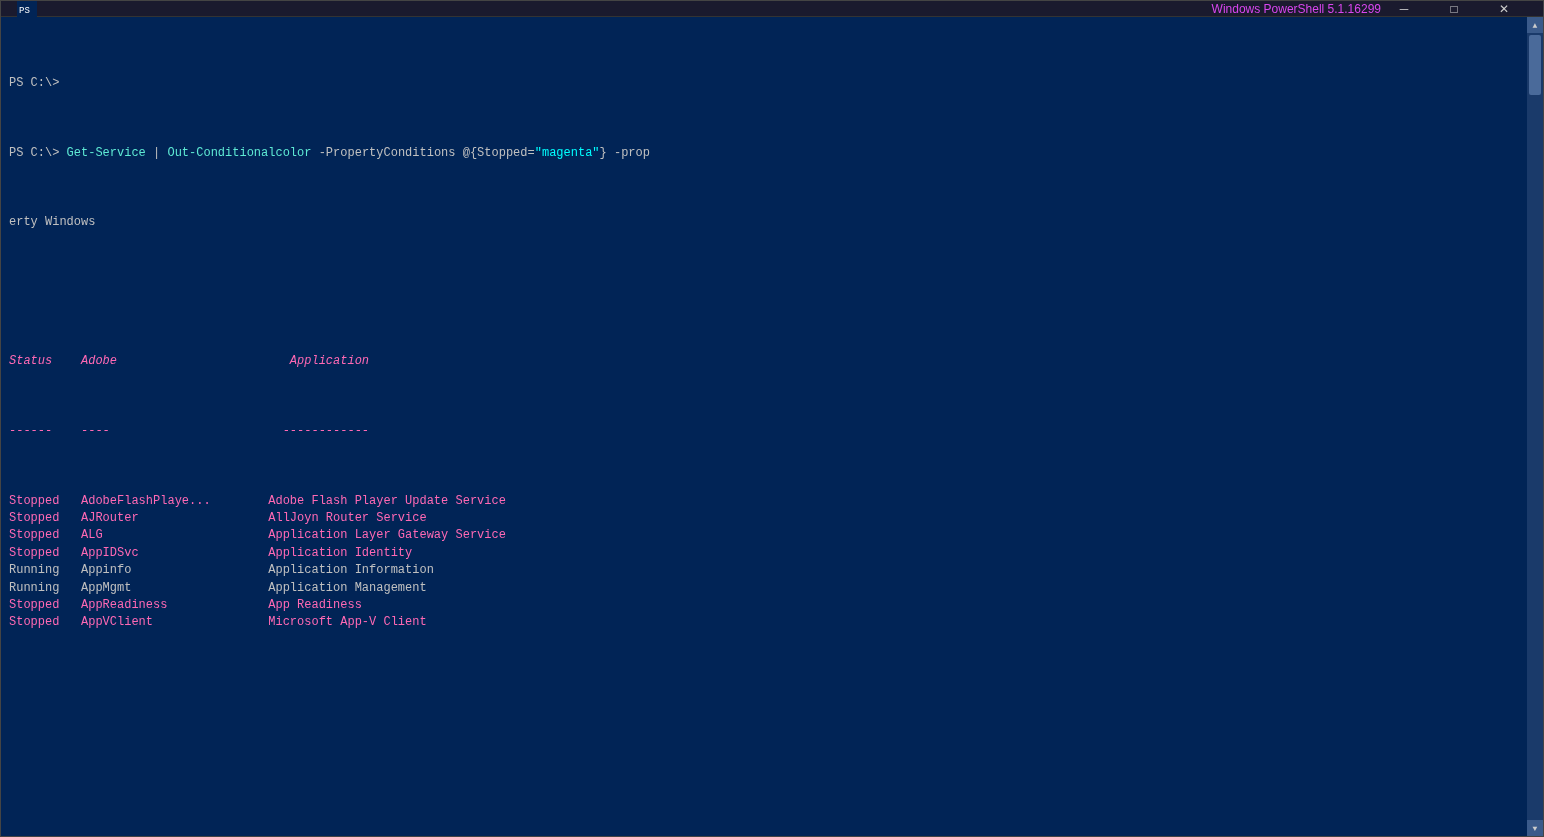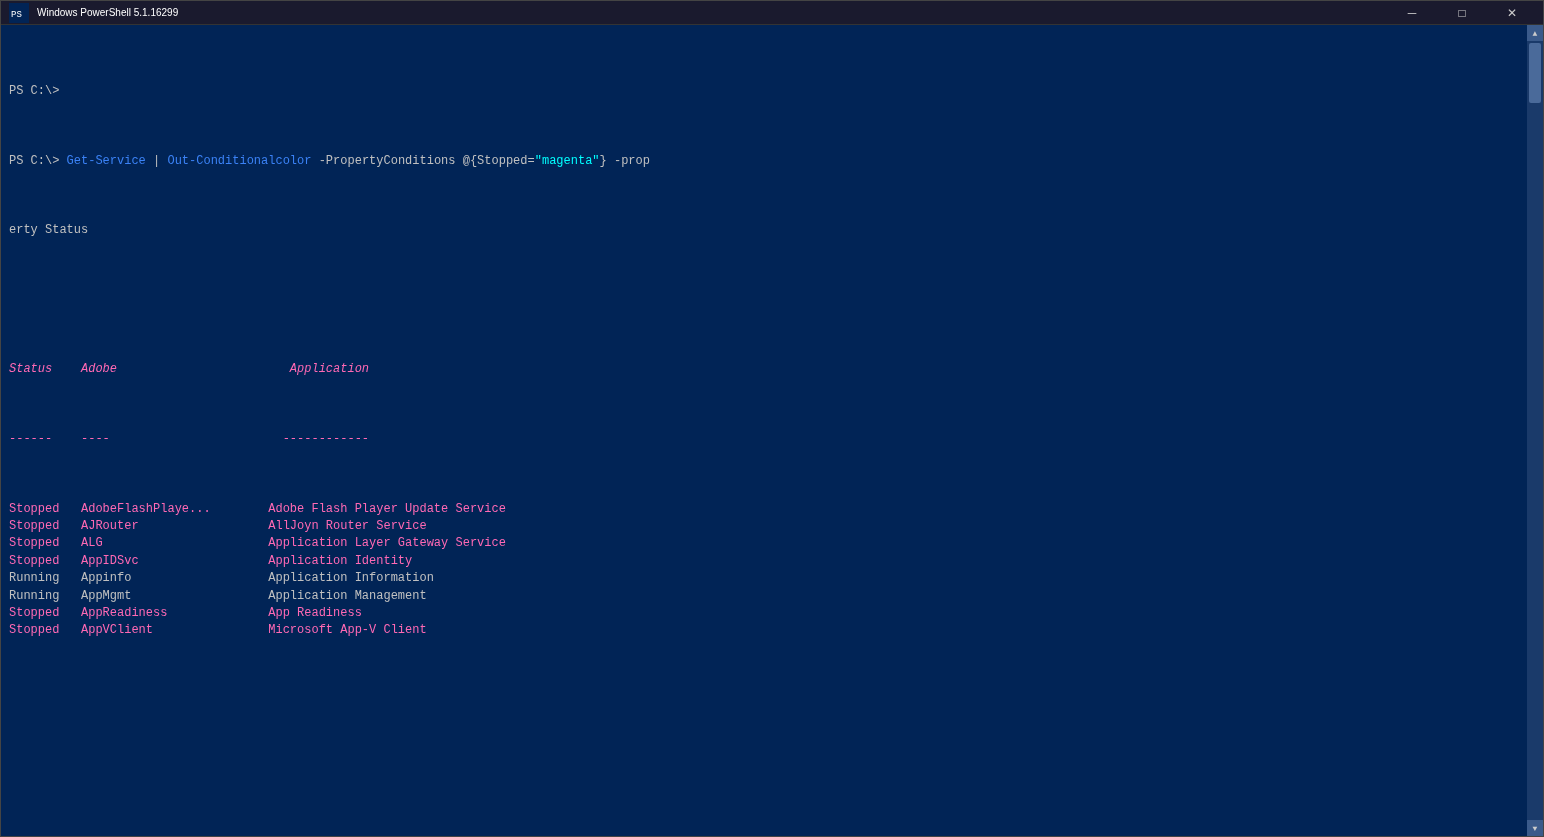--- a/index.html
+++ b/index.html
@@ -11,38 +11,39 @@
       display: flex;
       flex-direction: column;
       border: 1px solid #444;
       overflow: hidden;
     }
 
     .titlebar {
       background: #1a1a2e;
       display: flex;
       align-items: center;
-      padding: 0 8px;
-      height: 24px;
+      padding: 0 16px;
+      height: 16px;
       flex-shrink: 0;
       border-bottom: 1px solid #333;
     }
 
     .titlebar-icon {
       width: 20px;
       height: 20px;
       margin-right: 8px;
       flex-shrink: 0;
     }
 
     .titlebar-title {
-      color: #ffffff;
-      font-size: 10px;
+      color: #d946ef;
+      font-size: 12px;
       font-family: 'Segoe UI', sans-serif;
       flex: 1;
+      text-align: right;
     }
 
     .titlebar-controls {
       display: flex;
       gap: 4px;
     }
 
     .titlebar-btn {
       width: 46px;
       height: 30px;
@@ -107,21 +108,21 @@
       position: absolute;
       top: 2px;
       left: 2px;
       right: 2px;
       height: 60px;
       background: #4a6a9a;
       border-radius: 2px;
     }
 
     .c-white { color: #c0c0c0; }
-    .c-yellow { color: #3b82f6; }
+    .c-yellow { color: #5eead4; }
     .c-cyan { color: #00ffff; }
     .c-magenta { color: #ff69b4; font-style: italic; }
 
     .line { display: flex; }
     .seg { white-space: pre; }
   </style>
 </head>
 <body>
 
 <div class="window">
@@ -147,21 +148,21 @@
       
       <div class="line">
         <span class="seg c-white">PS C:\&gt;</span>
       </div>
       
       <div class="line">
         <span class="seg c-white">PS C:\&gt; </span><span class="seg c-yellow">Get-Service</span><span class="seg c-white"> | </span><span class="seg c-yellow">Out-Conditionalcolor</span><span class="seg c-white"> -PropertyConditions </span><span class="seg c-white">@{</span><span class="seg c-white">Stopped</span><span class="seg c-white">=</span><span class="seg c-cyan">"magenta"</span><span class="seg c-white">}</span><span class="seg c-white"> -prop</span>
       </div>
       
       <div class="line">
-        <span class="seg c-white">erty Status</span>
+        <span class="seg c-white">erty Windows</span>
       </div>
       
       <div class="line"><span class="seg"> </span></div>
       
       <div class="line">
         <span class="seg c-magenta">Status  </span><span class="seg c-magenta">  Adobe                      </span><span class="seg c-magenta">  Application</span>
       </div>
       
       <div class="line">
         <span class="seg c-magenta">------  </span><span class="seg c-magenta">  ----                      </span><span class="seg c-magenta">  ------------</span>

